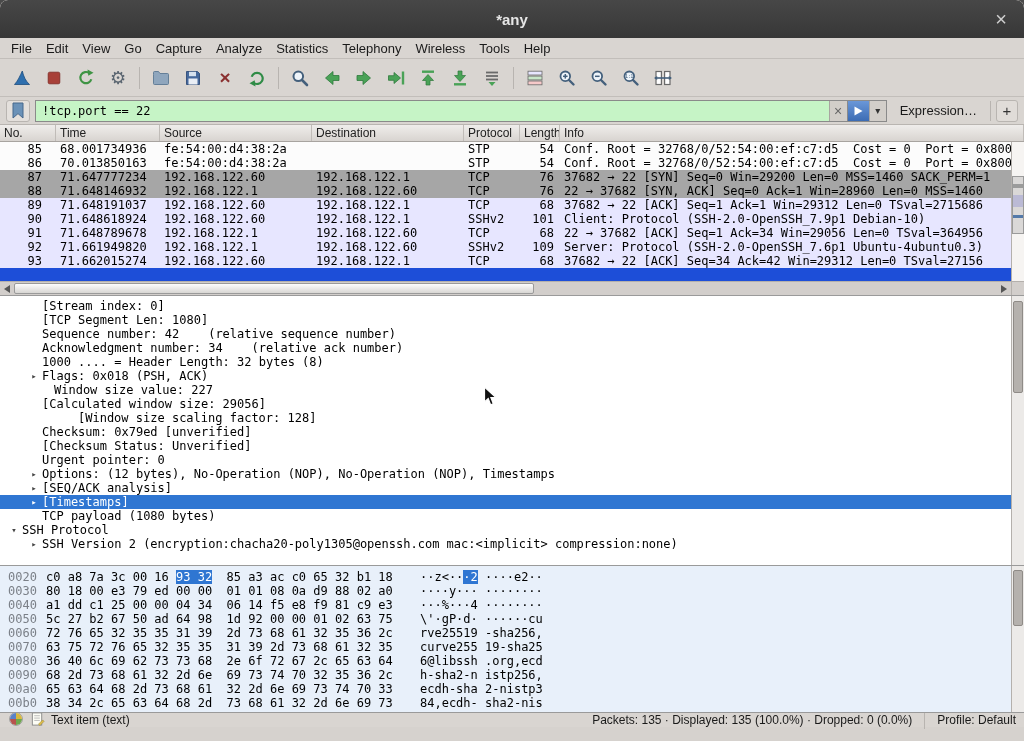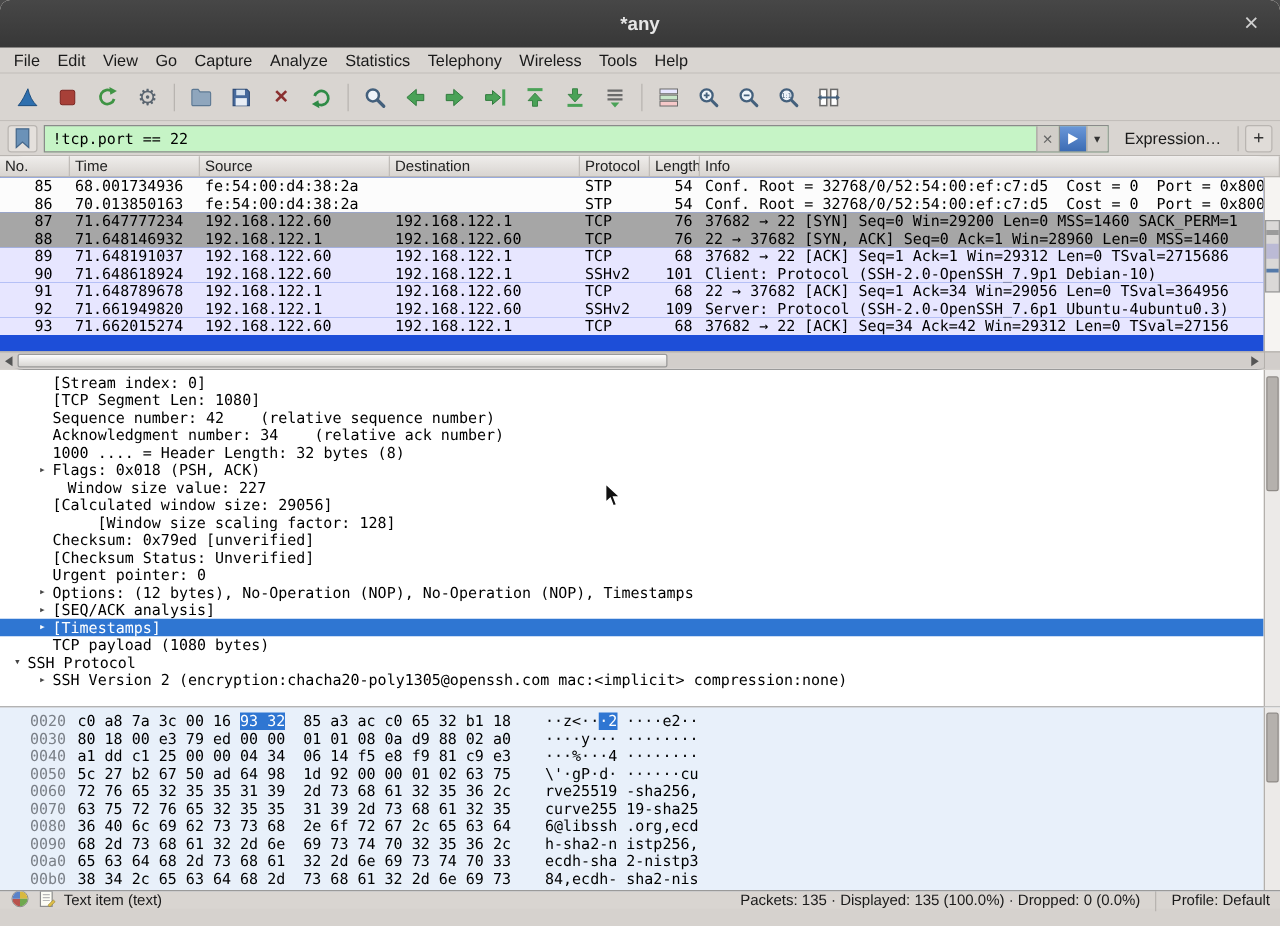--- a/index.html
+++ b/index.html
@@ -44,21 +44,21 @@
   .fapply { width:22px; background:linear-gradient(#6a97d8,#3c6cb4); display:flex; align-items:center;
             justify-content:center; border-left:1px solid #8a8a8a; }
   .fdrop { width:17px; background:#d2cec9; display:flex; align-items:center; justify-content:center;
            font-size:10px; color:#333; border-left:1px solid #a8a4a0; }
   .fexpr { font-size:13px; color:#1a1a1a; padding:0 8px; }
   .fsep { width:1px; height:20px; background:#b8b4b0; }
   .fadd { width:22px; height:22px; display:flex; align-items:center; justify-content:center;
           font-size:15px; color:#333; border:1px solid #b9b5b1; border-radius:3px; background:#e0dcd8; }
 
   
-  .plist { position:relative; height:171px; background:#fff; border-bottom:1px solid #9a9a9a;border-radius:19px; }
+  .plist { position:relative; height:171px; background:#fff; border-bottom:1px solid #9a9a9a; }
   .phead { height:17px; display:flex; background:linear-gradient(#efedeb,#d8d4d0);
            border-bottom:1px solid #a8a4a0; font-size:12px; color:#222; }
   .hcell { padding:1px 4px; border-right:1px solid #c0bcb8; overflow:hidden; white-space:nowrap; }
   .phead .col-no, .phead .col-len { text-align:left; padding-right:4px; }
   .prows { position:absolute; top:17px; left:0; right:13px; height:140px; overflow:hidden; background:#1d4ed8; }
   .prow { display:flex; height:14px; line-height:14px; white-space:nowrap; color:#000;
           font:12px "DejaVu Sans Mono", monospace; }
   .pcell { padding:0 4px; overflow:hidden; white-space:pre; }
   .col-no { width:56px; text-align:right; padding-right:14px; }
   .col-time { width:104px; }
@@ -97,21 +97,21 @@
   .dtext { flex:1; overflow:hidden; }
   .dsel { background:#2f76d2; color:#fff; }
   .dsel .expander { color:#fff; }
 
   .vscroll { position:absolute; top:0; right:0; bottom:0; width:13px; background:#eceae8; border-left:1px solid #b4b0ac; }
   .vthumb { position:absolute; left:1px; right:1px; background:#b5b1ad; border:1px solid #8f8b87; border-radius:2px; }
 
   
   .hexpane { position:relative; height:147px; background:#e8f0fa; border-bottom:1px solid #9a9a9a; }
   .hlines { position:absolute; top:0; left:0; right:13px; bottom:0; padding-top:4px; overflow:hidden; }
-  .hline { height:14px; line-height:14px; white-space:pre; padding-left:24px; color:#000;
+  .hline { height:14px; line-height:14px; white-space:pre; padding-left:8px; color:#000;
            font:12px "DejaVu Sans Mono", monospace; }
   .hoff { color:#7b8088; display:inline-block; width:38px; }
   .hbytes { display:inline-block; width:362px; }
   .hascii { margin-left:12px; }
   .hsel { background:#2f76d2; color:#fff; }
 
   
   .statusbar { height:14px; display:flex; align-items:center; padding:0 8px; gap:6px; font-size:12px;
                color:#1a1a1a; background:#d9d5d1; }
   .sspacer { flex:1; }

